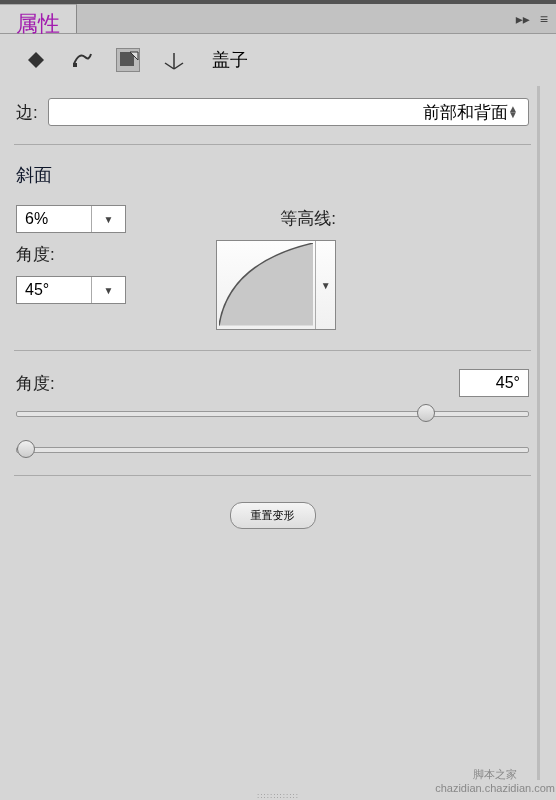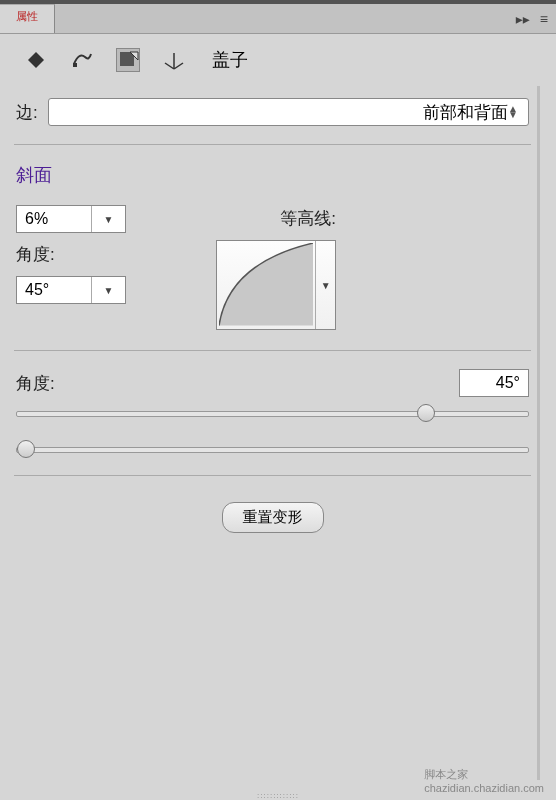--- a/index.html
+++ b/index.html
@@ -1,52 +1,52 @@
 <!DOCTYPE html>
 <html><head>
 <meta charset="utf-8">
 <style>
 * { box-sizing: border-box; margin: 0; padding: 0; font-family: "Microsoft YaHei", "SimSun", sans-serif; }
 body { background: #535353; width: 556px; height: 800px; overflow: hidden; }
 .panel { background: #d6d6d6; width: 556px; height: 800px; border-top: 4px solid #535353; display: flex; flex-direction: column; }
 .tabbar { height: 30px; background: #c2c2c2; display: flex; align-items: stretch; border-bottom: 1px solid #999; position: relative; }
-.tab { padding: 4px 16px 0 16px; font-size: 11px; color: #b91c1c; border-right: 1px solid #888; cursor: pointer; }
+.tab { padding: 4px 16px 0 16px; font-size: 22px; color: #a21caf; border-right: 1px solid #888; cursor: pointer; }
 .tab.active { background: #d6d6d6; border-top: 1px solid #aaa; }
 .panel-menu { margin-left: auto; display: flex; align-items: center; padding-right: 8px; gap: 10px; }
 .toolbar { padding: 14px 18px 8px 24px; display: flex; align-items: center; gap: 22px; }
 .tool-icon { width: 24px; height: 24px; display: flex; align-items: center; justify-content: center; cursor: pointer; }
 .tool-icon.selected { background: #bbb; border: 1px solid #888; }
 .tool-label { font-size: 18px; color: #000000; margin-left: 4px; }
 .content { padding: 6px 16px 10px 16px; flex: 1; display: flex; flex-direction: column; position: relative; }
 .inner { border-right: 3px solid #bcbcbc; padding-right: 8px; flex: 1; }
 .row-edge { display: flex; align-items: center; margin: 12px 0 18px 0; gap: 10px; }
 .label { font-size: 17px; color: #222; }
 .select { flex: 1; background: #fff; border: 1px solid #888; border-radius: 3px; padding: 3px 10px; font-size: 17px; display: flex; align-items: center; justify-content: flex-end; height: 28px; }
 .select .arrows { font-size: 10px; color: #555; line-height: 6px; }
 .section-hr { border: none; border-top: 1px solid #aaa; margin: 0 -2px 18px -2px; }
-.section-title { font-size: 18px; color: #4c1d95; margin-bottom: 18px; }
+.section-title { font-size: 18px; color: #0f172a; margin-bottom: 18px; }
 .bevel-grid { display: flex; gap: 90px; margin-bottom: 20px; }
 .bevel-col { display: flex; flex-direction: column; gap: 10px; }
 .combo { display: flex; background: #fff; border: 1px solid #888; width: 110px; height: 28px; }
 .combo input { border: none; width: 74px; padding: 0 8px; font-size: 16px; outline: none; background: transparent; }
 .combo .dd { width: 36px; border-left: 1px solid #aaa; display: flex; align-items: center; justify-content: center; font-size: 10px; color: #444; }
 .contour-wrap { margin-top: 2px; text-align: right; }
 .contour { display: flex; background: linear-gradient(#fdfdfd,#f0f0f0); border: 1px solid #888; width: 120px; height: 90px; }
 .contour-box { width: 100px; height: 88px; position: relative; }
 .contour-dd { width: 20px; border-left: 1px solid #aaa; display: flex; align-items: center; justify-content: center; font-size: 10px; color: #444; }
 .contour-box svg { position: absolute; inset: 2px; }
 .field-row { display: flex; align-items: center; justify-content: space-between; margin: 18px 0 6px 0; }
 .value-box { background: #fff; border: 1px solid #888; width: 70px; height: 28px; padding: 0 8px; font-size: 16px; text-align: right; display: flex; align-items: center; justify-content: flex-end; }
 .slider { position: relative; height: 20px; margin: 4px 0 16px 0; }
 .slider-track { position: absolute; top: 8px; left: 0; right: 0; height: 6px; background: #e5e5e5; border: 1px solid #999; border-radius: 2px; }
 .slider-thumb { position: absolute; top: 1px; width: 18px; height: 18px; background: linear-gradient(#f0f0f0,#ccc); border: 1px solid #777; border-radius: 50%; transform: translateX(-50%); }
 .reset-row { display: flex; justify-content: center; margin-top: 26px; }
-.reset-btn { background: linear-gradient(#f4f4f4,#ddd); border: 1px solid #888; border-radius: 12px; padding: 5px 20px; font-size: 15px; cursor: pointer; }
+.reset-btn { background: linear-gradient(#f4f4f4,#ddd); border: 1px solid #888; border-radius: 12px; padding: 5px 20px; font-size: 11px; cursor: pointer; }
 .gripper { height: 10px; background: #d6d6d6; display:flex; align-items:center; justify-content:center; font-size:8px; color:#888; letter-spacing:1px; }
-.watermark { position: absolute; right: 12px; bottom: 6px; font-size: 11px; color: #888; }
+.watermark { position: absolute; right: 1px; bottom: 6px; font-size: 11px; color: #888; text-align: center; }
 </style>
 </head>
 <body>
 
 <div class="panel">
   <div class="tabbar">
     <div class="tab active">属性</div>
     <div class="panel-menu">
       <span style="font-size:14px;color:#444;">▸▸</span>
       <span style="font-size:14px;color:#444;">≡</span>

